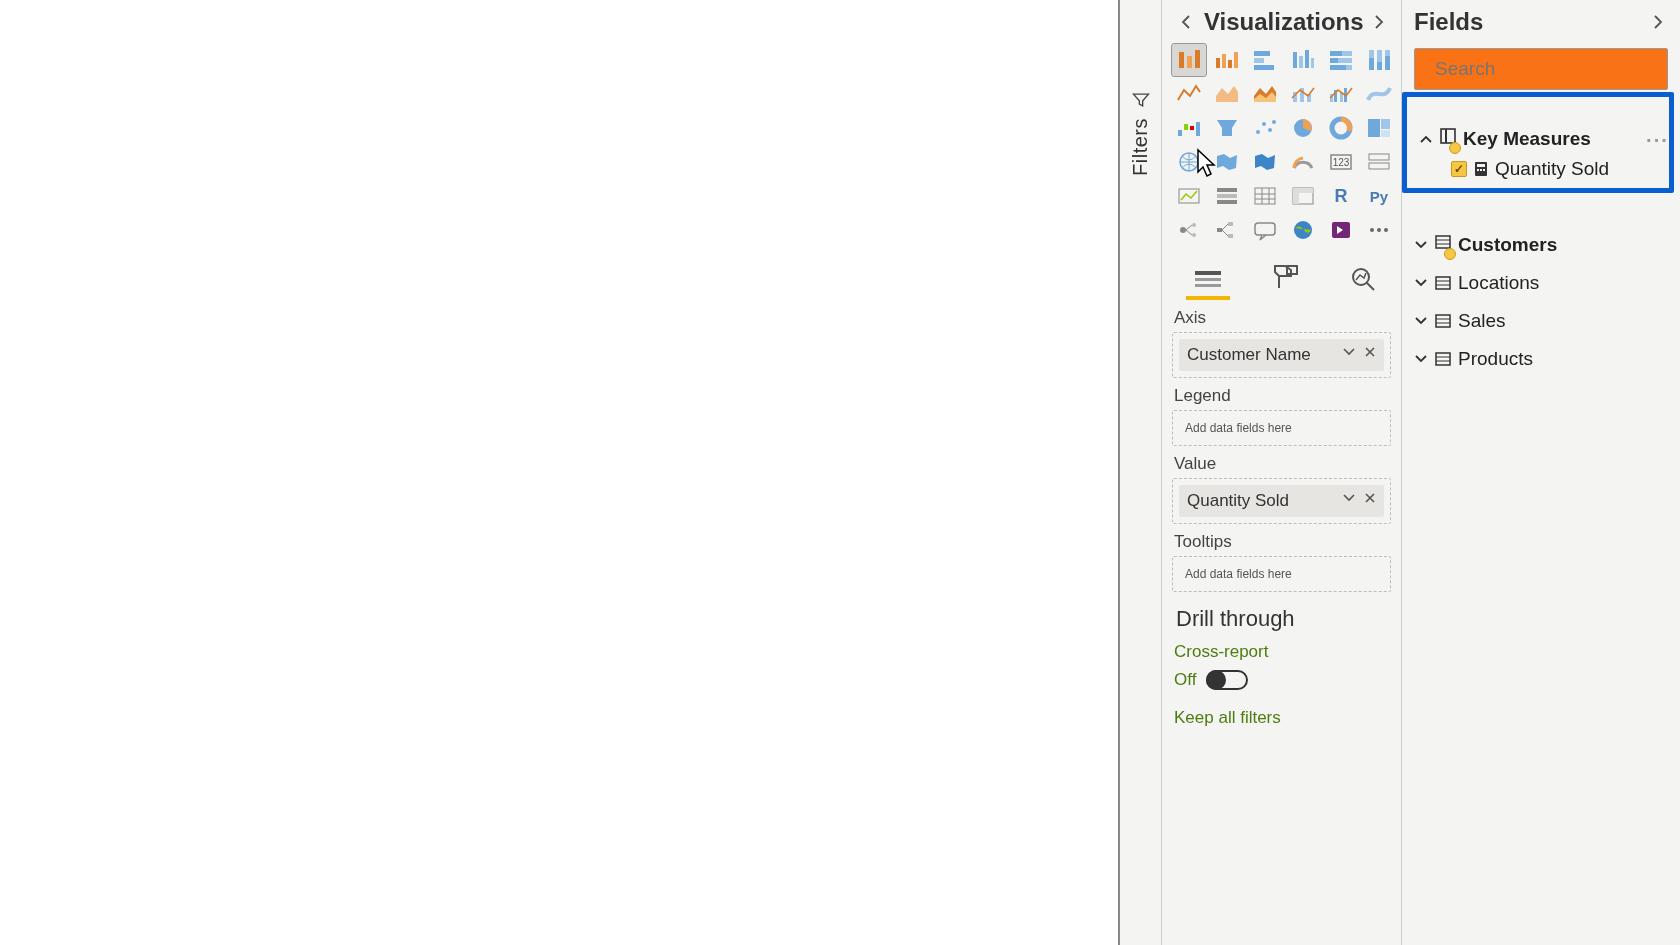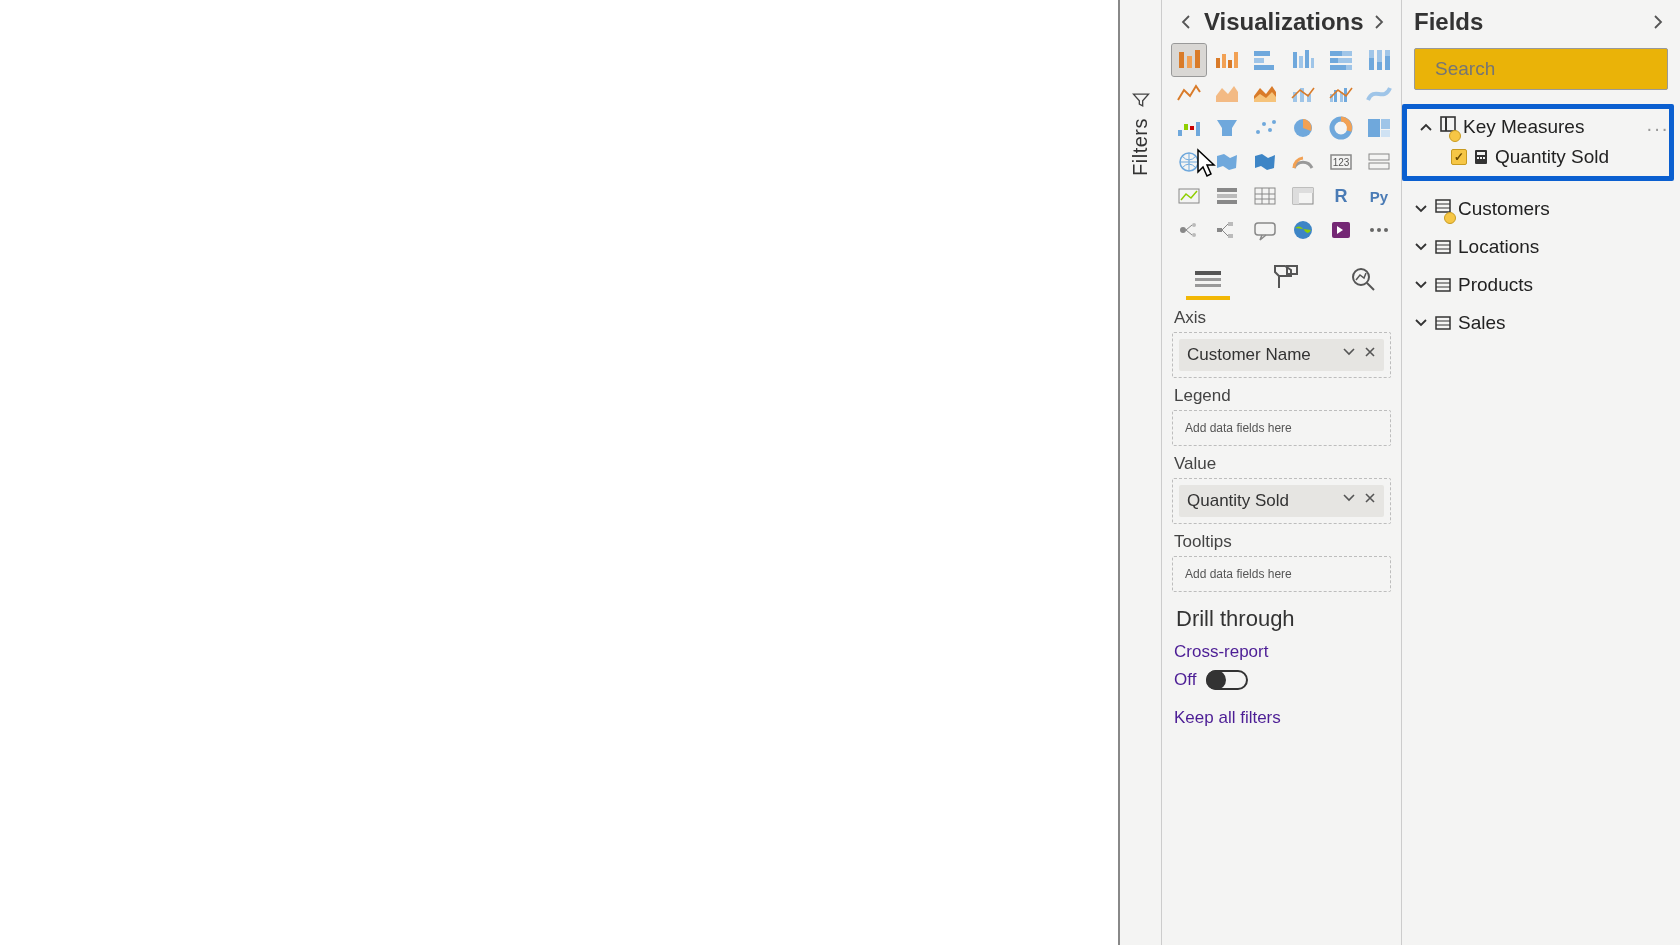--- a/index.html
+++ b/index.html
@@ -111,44 +111,44 @@
   }
   .chip {
     background:#e6e5e2;
     border-radius:2px;
     display:flex;align-items:flex-start;justify-content:space-between;
     padding: 6px 8px;
     font-size:17px;color:#333;
   }
   .chip .ctrls { display:flex; gap:8px; align-items:center; color:#555;}
   .drillhdr { font-size:22px; font-weight:400; color:#333; margin: 14px 0 6px 4px;}
-  .row-line { display:flex; align-items:flex-start; gap:12px; padding:4px 2px; font-size:17px; color:#4c1d95;}
+  .row-line { display:flex; align-items:flex-start; gap:12px; padding:4px 2px; font-size:17px; color:#4d7c0f;}
   .toggle {
     width:42px;height:20px;border:2px solid #333;border-radius:12px;position:relative;
   }
   .toggle .knob{
     position:absolute;left:-2px;top:-2px;width:20px;height:20px;border-radius:50%;
     background:#333;
   }
   
   .search-box {
     display:flex;align-items:center;gap:8px;
-    border:1px solid #999;background:#eab308;border-radius:2px;
-    padding:8px 10px;margin:8px 2px 12px 2px;
+    border:1px solid #999;background:#f97316;border-radius:2px;
+    padding:8px 10px;margin:8px 2px 0 2px;
   }
   .search-box input{
     border:none;outline:none;font-size:19px;flex:1;background:transparent;color:#333;
   }
   .tree { list-style:none;margin:0;padding:0;}
   .tree li { padding: 4px 0; }
   .tree .node {
     display:flex;align-items:center;gap:6px;font-size:19px;color:#222;
     padding: 4px 2px; position:relative;
   }
-  .tree .node.bold { font-weight:400; }
+  .tree .node.bold { font-weight:700;margin-top:24px; }
   .tree .child { padding-left: 34px; }
   .highlight {
     border: 5px solid #0a5fd0;
     border-radius:2px;
     margin: -2px -4px 4px -10px;
     padding: 2px 4px 4px 10px;
   }
   .chk {
     width:16px;height:16px;background:#f6c645;border:1px solid #c79a1f;border-radius:2px;
     display:inline-flex;align-items:center;justify-content:center;color:#6b4a00;font-size:12px;font-weight:900;
@@ -611,34 +611,34 @@
         <li>
           <div class="node">
             <svg width="14" height="14">
                 <path d="M2 4l5 5 5-5" fill="none" stroke="#333" stroke-width="1.8"></path>
               </svg>
             <svg width="18" height="18">
                 <rect x="2" y="3" width="14" height="12" fill="none" stroke="#333" stroke-width="1.5"></rect>
                 <line x1="2" y1="7" x2="16" y2="7" stroke="#333"></line>
                 <line x1="2" y1="11" x2="16" y2="11" stroke="#333"></line>
               </svg>
-            <span>Products</span>
+            <span>Sales</span>
           </div>
         </li>
         <li>
           <div class="node">
             <svg width="14" height="14">
                 <path d="M2 4l5 5 5-5" fill="none" stroke="#333" stroke-width="1.8"></path>
               </svg>
             <svg width="18" height="18">
                 <rect x="2" y="3" width="14" height="12" fill="none" stroke="#333" stroke-width="1.5"></rect>
                 <line x1="2" y1="7" x2="16" y2="7" stroke="#333"></line>
                 <line x1="2" y1="11" x2="16" y2="11" stroke="#333"></line>
               </svg>
-            <span>Sales</span>
+            <span>Products</span>
           </div>
         </li>
       </ul>
     </div>
   </div>
 
   <svg class="cursor" width="30" height="34">
     <path d="M6,2 L6,24 L11,19 L15,28 L19,26 L15,17 L22,17 Z" fill="#fff" stroke="#000" stroke-width="1.5"></path>
   </svg>
 

